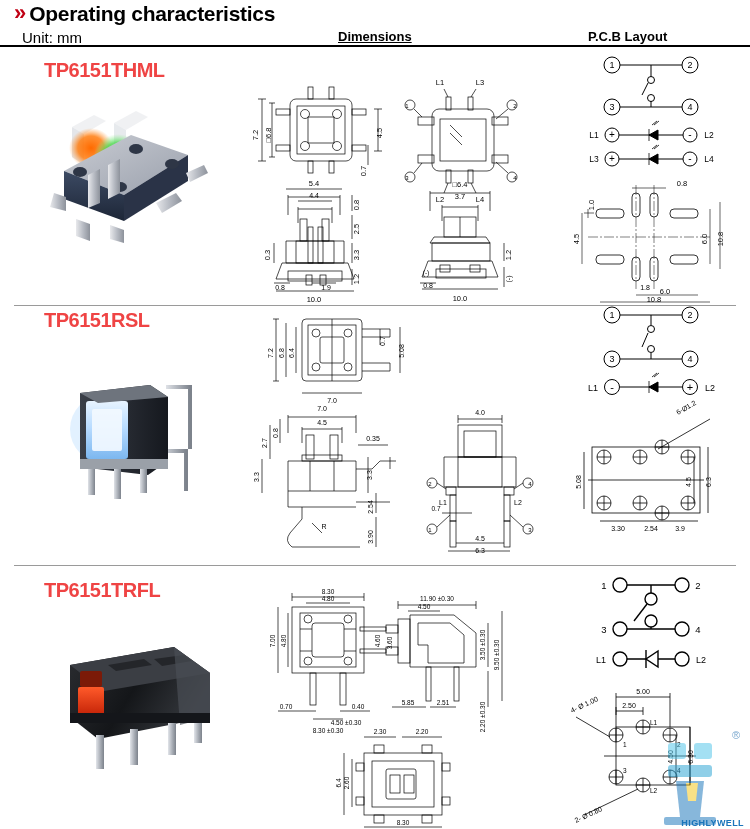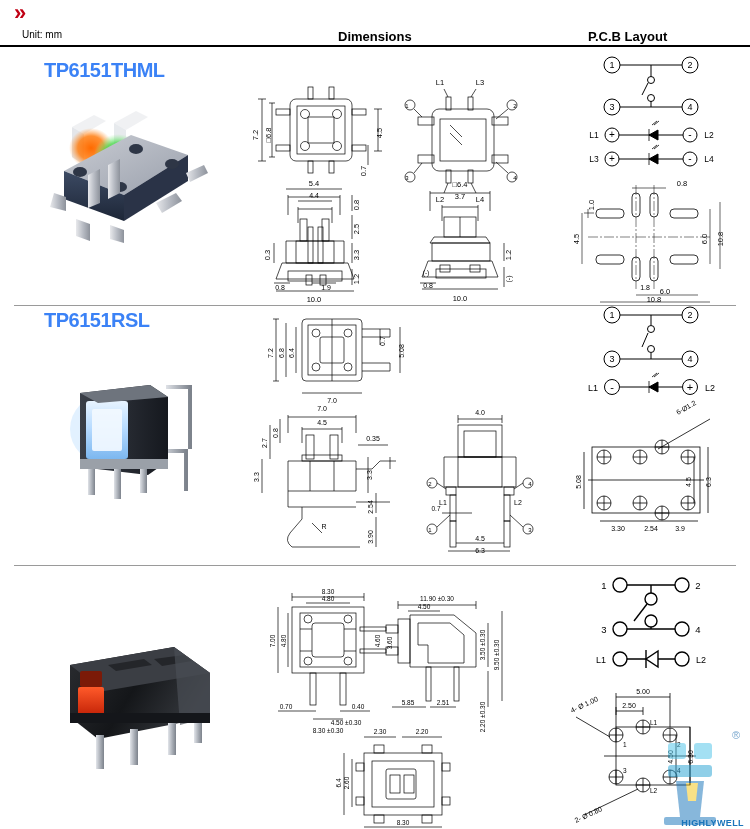--- a/index.html
+++ b/index.html
@@ -11,57 +11,58 @@
     color:#000;
     position:relative;
     overflow:hidden;
   }
   
   .page-header { position:relative; height:47px; }
   .title-row { display:flex; align-items:flex-end; padding:2px 0 0 14px; }
   .chev { color:#c00014; font-size:22px; font-weight:bold; letter-spacing:-2px;
           line-height:1; margin-right:5px; padding-bottom:1px; }
   .page-title { font-size:21px; font-weight:bold; line-height:1.05; letter-spacing:-0.3px; }
-  .unit-label { position:absolute; left:22px; top:29px; font-size:10px; }
+  .unit-label { position:absolute; left:22px; top:29px; font-size:15px; }
   .col-head { position:absolute; top:29px; font-size:13px; font-weight:bold; }
-  .col-head.dim { left:338px; }
+  .col-head.dim { left:338px;text-decoration:underline; }
   .col-head.pcb { left:588px;text-align:right; }
   .hrule { position:absolute; left:0; right:0; height:2px; background:#000; }
   .hrule.top { top:45px; }
   .rowsep { position:absolute; left:14px; right:14px; height:1px; background:#9a9a9a; }
   
   .row { position:absolute; left:0; right:0; }
   .r1 { top:47px; height:258px; }
   .r2 { top:297px; height:258px; }
   .r3 { top:567px; height:262px; }
   .cell { position:absolute; top:0; bottom:0; }
   .c-name { left:0; width:240px; }
   .c-dim  { left:240px; width:330px; }
   .c-pcb  { left:570px; width:180px; }
   .prod-name {
     position:absolute; left:44px; top:12px;
-    font-size:20px; font-weight:bold; color:#3b82f6;
+    font-size:20px; font-weight:bold; color:#ef4444;
     letter-spacing:-0.5px;
   }
   .prod-photo { position:absolute; left:36px; top:46px; width:178px; height:150px; }
   svg { display:block; }
   
   .watermark { position:absolute; right:4px; bottom:2px; width:104px; height:96px; opacity:.95; }
   .wm-text { position:absolute; right:6px; bottom:1px; font-size:9px;
              font-weight:bold; color:#1b75bb; letter-spacing:.4px;padding-left:36px; }
   .reg { position:absolute; right:10px; bottom:88px; font-size:11px; color:#7aa8cf; }
   .dwg { position:absolute; }
   text { font-family:"Liberation Sans", sans-serif; }
 </style>
 </head>
 <body>
 
 <div class="page-header">
   <div class="title-row">
     <span class="chev">»</span>
+    <span class="page-title">Operating characteristics</span>
   </div>
   <div class="unit-label">Unit: mm</div>
   <div class="col-head dim">Dimensions</div>
   <div class="col-head pcb">P.C.B Layout</div>
   <div class="hrule top"></div>
 </div>
 
 <div class="rowsep" style="top:305px"></div>
 <div class="rowsep" style="top:565px"></div>
 
@@ -615,20 +616,21 @@
         <text x="81" y="234" text-anchor="middle">2.54</text>
         <text x="110" y="234" text-anchor="middle">3.9</text>
       </g>
     </svg>
   </div>
 </div>
 
 <div class="row r3">
 
   <div class="cell c-name">
+    <div class="prod-name">TP6151TRFL</div>
     <div class="prod-photo" style="left:34px;top:46px;width:186px;height:160px">
       <svg width="186" height="160" viewBox="0 0 186 160">
         <defs>
           <linearGradient id="g3-body" x1="0" y1="0" x2="1" y2="0.4">
             <stop offset="0%" stop-color="#2b2d31"></stop>
               <stop offset="55%" stop-color="#141619"></stop>
               <stop offset="100%" stop-color="#34373c"></stop>
           </linearGradient>
           <linearGradient id="g3-red" x1="0" y1="0" x2="0" y2="1">
             <stop offset="0%" stop-color="#ff5a2a"></stop>

